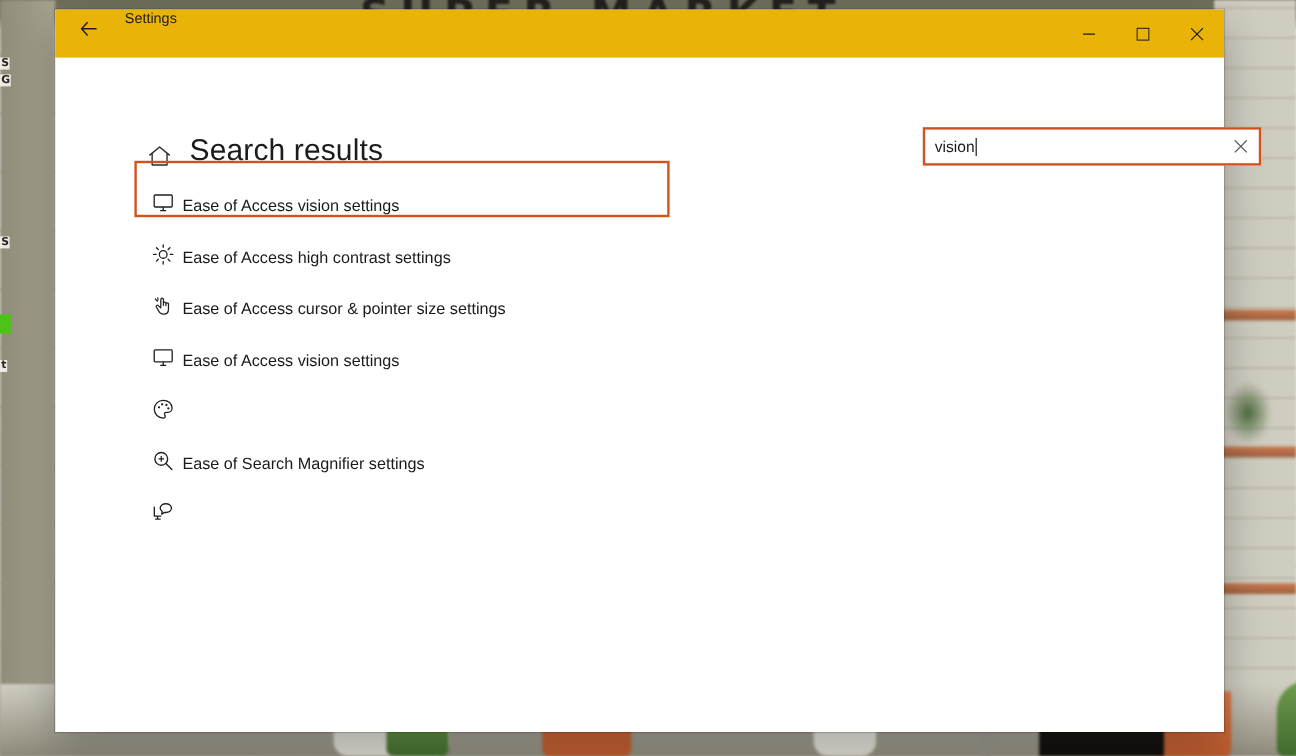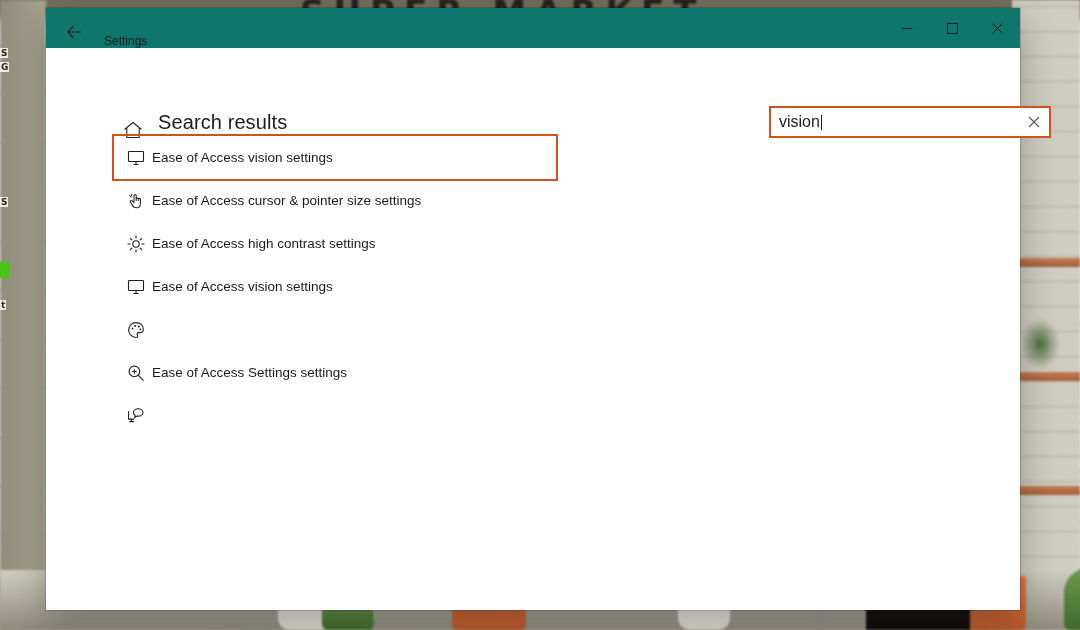--- a/index.html
+++ b/index.html
@@ -128,22 +128,22 @@
     width: 974px;
     height: 602px;
     background: #ffffff;
     box-shadow: 0 0 0 1px rgba(0,0,0,.16), 0 12px 34px rgba(0,0,0,.28);
   }
 
   .titlebar {
     position: relative;
     height: 40px;
     display: flex;
-    align-items: flex-end;
-    background: #0f766e;
+    align-items: flex-start;
+    background: #eab308;
   }
   .back-btn {
     width: 40px; height: 32px;
     margin-left: 8px;
     display: flex; align-items: center; justify-content: center;
     color: #202020;
   }
   .app-title {
     margin-left: 10px;
     font-size: 12px;
@@ -169,21 +169,21 @@
   }
   .home-icon {
     position: absolute;
     left: 76px; top: 71px;
     width: 22px; height: 22px;
     color: #2b2b2b;
   }
   .page-title {
     position: absolute;
     left: 112px; top: 63px;
-    font-size: 20px;
+    font-size: 25px;
     font-weight: 300;
     color: #1c1c1c;
     letter-spacing: .1px;
     font-family: "Liberation Sans", sans-serif;
   }
 
   .search-box {
     position: absolute;
     left: 723px;
     top: 58px;
@@ -196,21 +196,21 @@
   }
   .search-input-wrap {
     flex: 1;
     height: 100%;
     display: flex;
     align-items: center;
     padding-left: 8px;
     position: relative;
   }
   .search-value {
-    font-size: 16px;
+    font-size: 13px;
     color: #1b1b1b;
     line-height: 1;
     font-family: "Liberation Sans", sans-serif;
   }
   .caret {
     display: inline-block;
     width: 1px;
     height: 15px;
     background: #1b1b1b;
     margin-left: 1px;
@@ -224,21 +224,21 @@
 
   
   .results {
     position: absolute;
     left: 0; top: 128px;
     width: 974px;
   }
   .result-row {
     position: relative;
     display: flex;
-    align-items: center;
+    align-items: flex-end;
     height: 43px;
     padding-left: 78px;
     margin-bottom: 0;
   }
   .result-row .ricon {
     position: absolute;
     left: 80px;
     width: 20px; height: 20px;
     display: flex; align-items: center; justify-content: center;
     color: #1f1f1f;
@@ -347,42 +347,42 @@
             <rect x="1.5" y="2.5" width="15" height="10" rx="0.8" fill="none" stroke="currentColor" stroke-width="1.1"></rect>
             <path d="M6.5 15.5 H11.5 M9 12.5 V15.5" stroke="currentColor" stroke-width="1.1"></path>
           </svg>
         </span>
         <span class="rlabel">Ease of Access vision settings</span>
       </div>
 
       <div class="result-row">
         <span class="ricon">
           <svg width="18" height="18" viewBox="0 0 18 18">
+            <circle cx="9" cy="9" r="3.2" fill="none" stroke="currentColor" stroke-width="1.1"></circle>
+            <g stroke="currentColor" stroke-width="1.1" stroke-linecap="round">
+              <path d="M9 1 V3.1 M9 14.9 V17 M1 9 H3.1 M14.9 9 H17"></path>
+              <path d="M3.4 3.4 L4.9 4.9 M13.1 13.1 L14.6 14.6 M14.6 3.4 L13.1 4.9 M4.9 13.1 L3.4 14.6"></path>
+            </g>
+          </svg>
+        </span>
+        <span class="rlabel">Ease of Access high contrast settings</span>
+      </div>
+
+      <div class="result-row">
+        <span class="ricon">
+          <svg width="18" height="18" viewBox="0 0 18 18">
             <path d="M7 9.6 V3.6 a1.1 1.1 0 0 1 2.2 0 V8.4
                      M9.2 8.1 V6.9 a1.05 1.05 0 0 1 2.1 0 V8.6
                      M11.3 8.4 V7.4 a1.05 1.05 0 0 1 2.1 0 V11.4
                      c0 2.6 -1.6 4.4 -4 4.4 c-2.4 0 -3.6 -1.3 -4.3 -3
                      L3.3 9.9 a1.05 1.05 0 0 1 1.7 -1.2 L7 10.6" fill="none" stroke="currentColor" stroke-width="1.05" stroke-linejoin="round" stroke-linecap="round"></path>
             <path d="M2.4 3.2 L4.2 5.0 M4.6 2.2 L4.6 4.0" stroke="currentColor" stroke-width="1" stroke-linecap="round"></path>
           </svg>
         </span>
         <span class="rlabel">Ease of Access cursor &amp; pointer size settings</span>
-      </div>
-
-      <div class="result-row">
-        <span class="ricon">
-          <svg width="18" height="18" viewBox="0 0 18 18">
-            <circle cx="9" cy="9" r="3.2" fill="none" stroke="currentColor" stroke-width="1.1"></circle>
-            <g stroke="currentColor" stroke-width="1.1" stroke-linecap="round">
-              <path d="M9 1 V3.1 M9 14.9 V17 M1 9 H3.1 M14.9 9 H17"></path>
-              <path d="M3.4 3.4 L4.9 4.9 M13.1 13.1 L14.6 14.6 M14.6 3.4 L13.1 4.9 M4.9 13.1 L3.4 14.6"></path>
-            </g>
-          </svg>
-        </span>
-        <span class="rlabel">Ease of Access high contrast settings</span>
       </div>
 
       <div class="result-row">
         <span class="ricon">
           <svg width="18" height="18" viewBox="0 0 18 18">
             <rect x="1.5" y="2.5" width="15" height="10" rx="0.8" fill="none" stroke="currentColor" stroke-width="1.1"></rect>
             <path d="M6.5 15.5 H11.5 M9 12.5 V15.5" stroke="currentColor" stroke-width="1.1"></path>
           </svg>
         </span>
         <span class="rlabel">Ease of Access vision settings</span>
@@ -403,21 +403,21 @@
       </div>
 
       <div class="result-row">
         <span class="ricon">
           <svg width="18" height="18" viewBox="0 0 18 18">
             <circle cx="7.4" cy="7.4" r="5.3" fill="none" stroke="currentColor" stroke-width="1.15"></circle>
             <path d="M11.3 11.3 L16.2 16.2" stroke="currentColor" stroke-width="1.15" stroke-linecap="round"></path>
             <path d="M7.4 5.1 V9.7 M5.1 7.4 H9.7" stroke="currentColor" stroke-width="1.05"></path>
           </svg>
         </span>
-        <span class="rlabel">Ease of Access Settings settings</span>
+        <span class="rlabel">Ease of Search Magnifier settings</span>
       </div>
 
       <div class="result-row">
         <span class="ricon">
           <svg width="18" height="18" viewBox="0 0 18 18">
             <path d="M1.6 4.2 V12.1 H7.4 M4.3 12.1 V14.6 M2.3 14.6 H6.9" fill="none" stroke="currentColor" stroke-width="1.1" stroke-linejoin="round"></path>
             <path d="M11.2 1.8 c-2.6 0 -4.7 1.6 -4.7 3.6 c0 1.1 0.7 2.1 1.7 2.8
                      l-0.5 2.3 l2.4 -1.5 c0.35 0.06 0.72 0.1 1.1 0.1
                      c2.6 0 4.7 -1.6 4.7 -3.7 c0 -2 -2.1 -3.6 -4.7 -3.6 Z" fill="none" stroke="currentColor" stroke-width="1.1" stroke-linejoin="round"></path>
           </svg>

